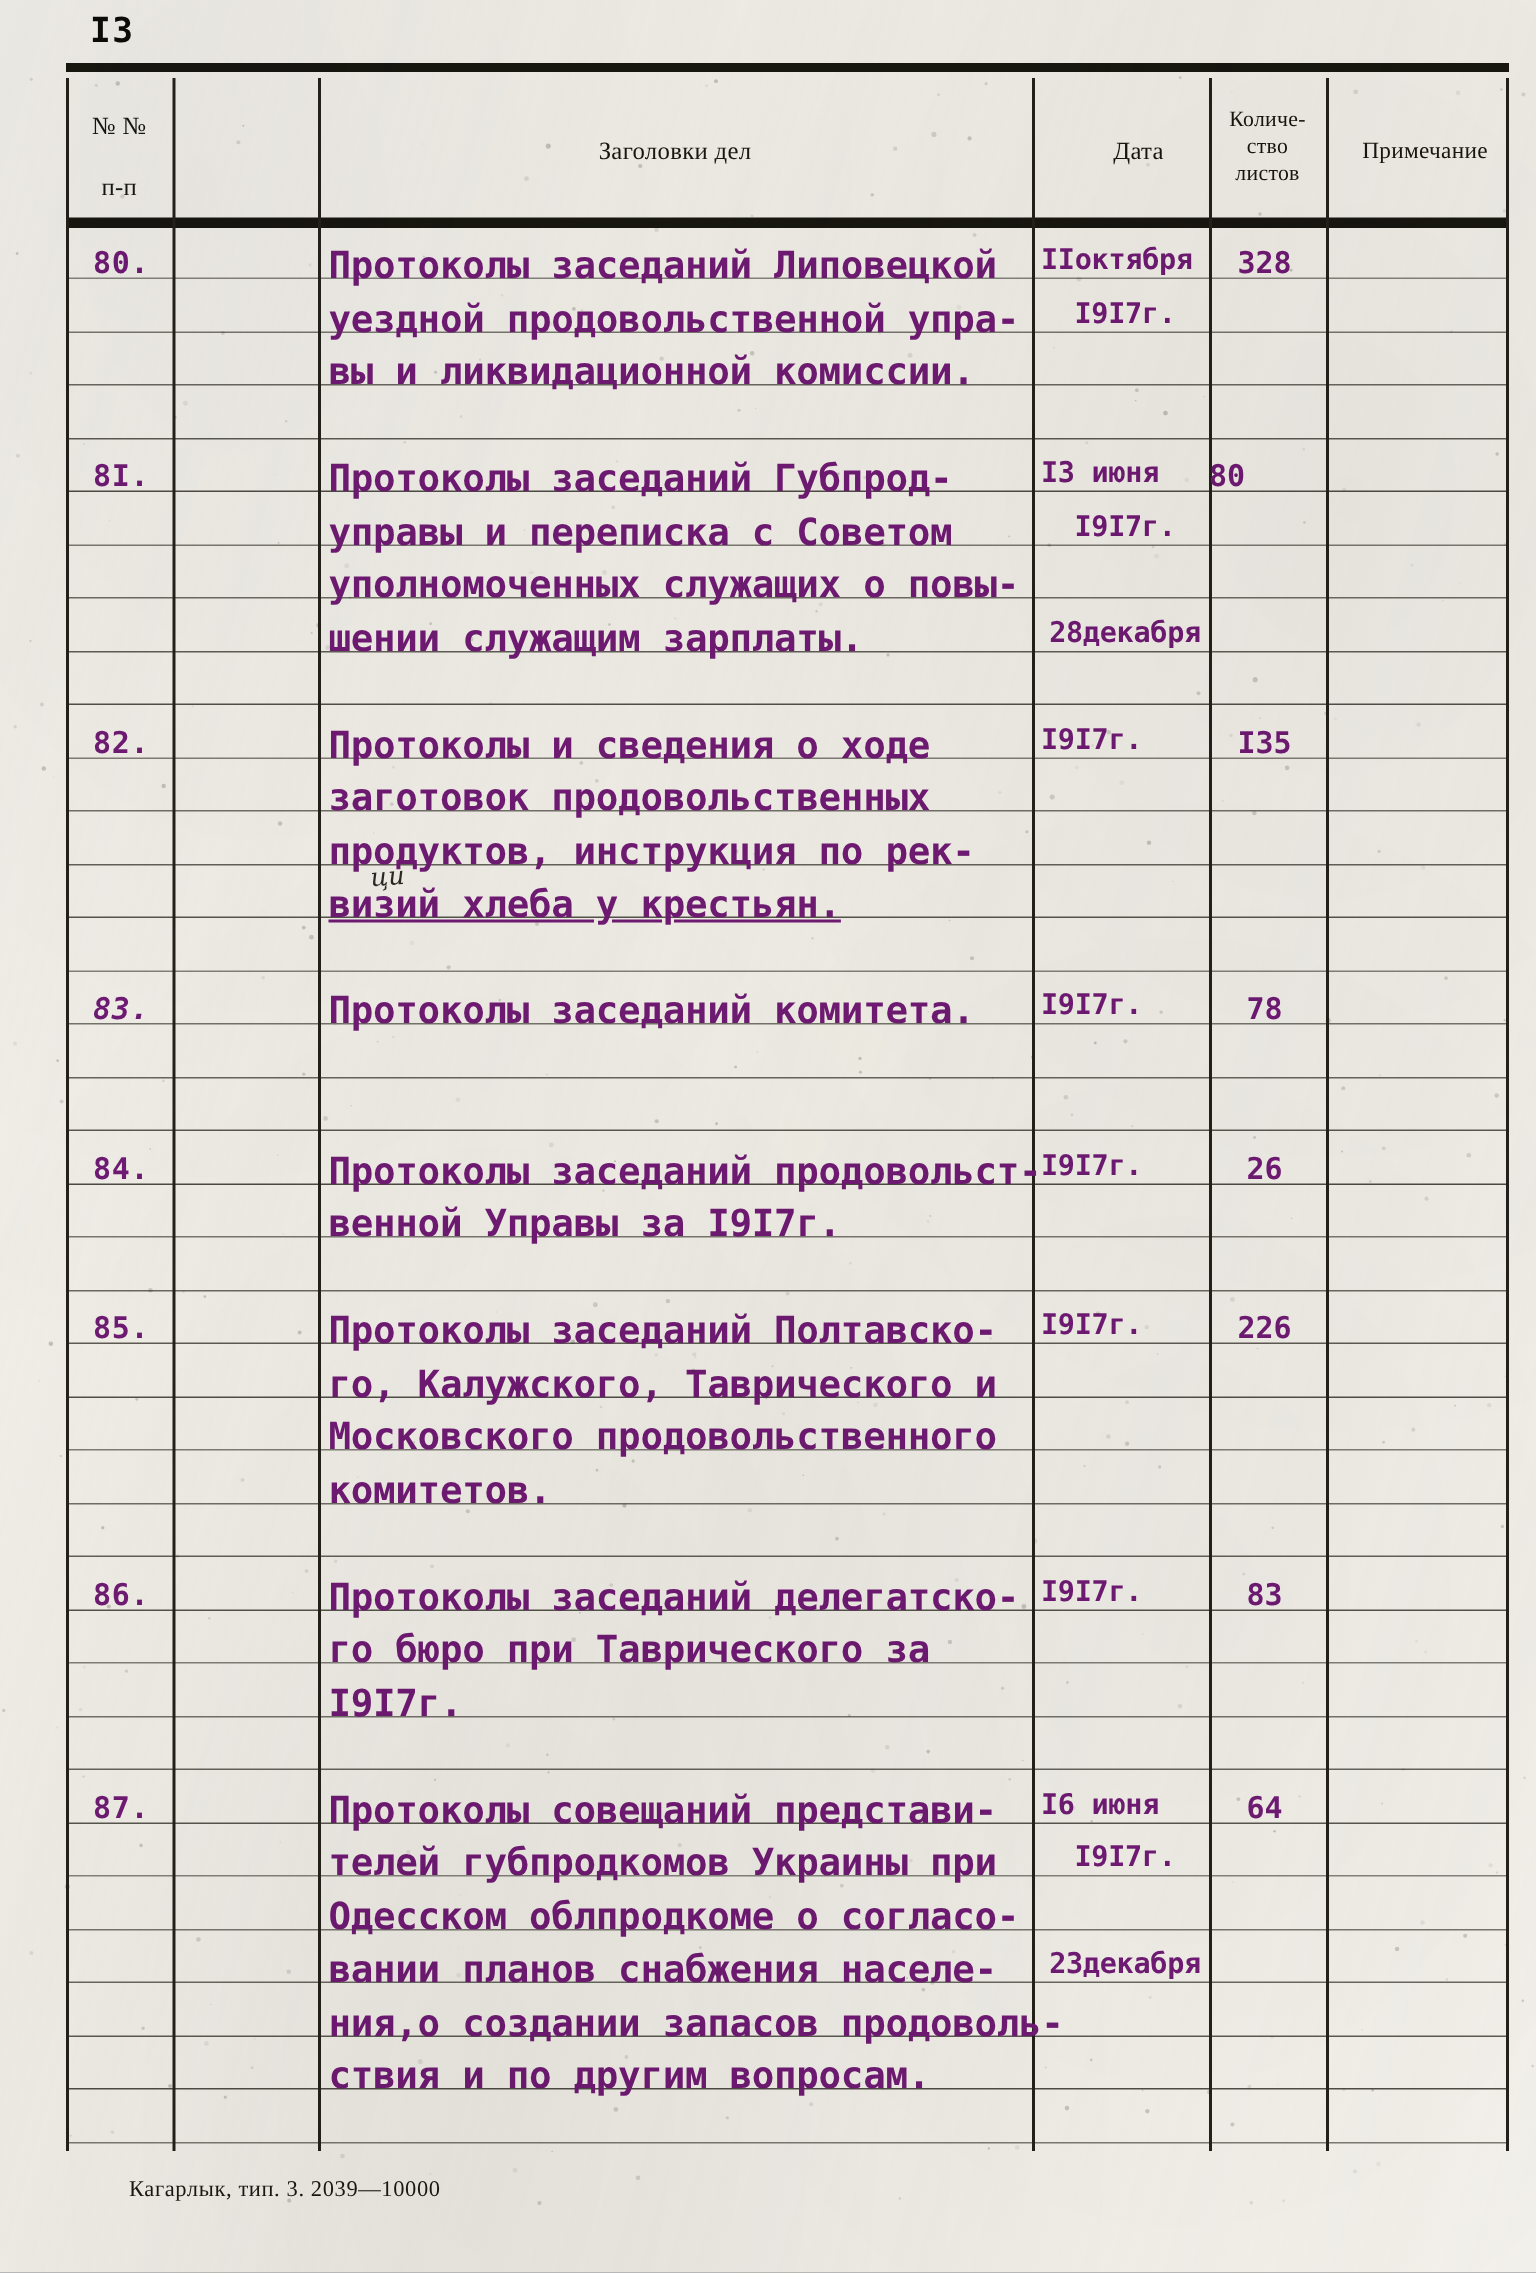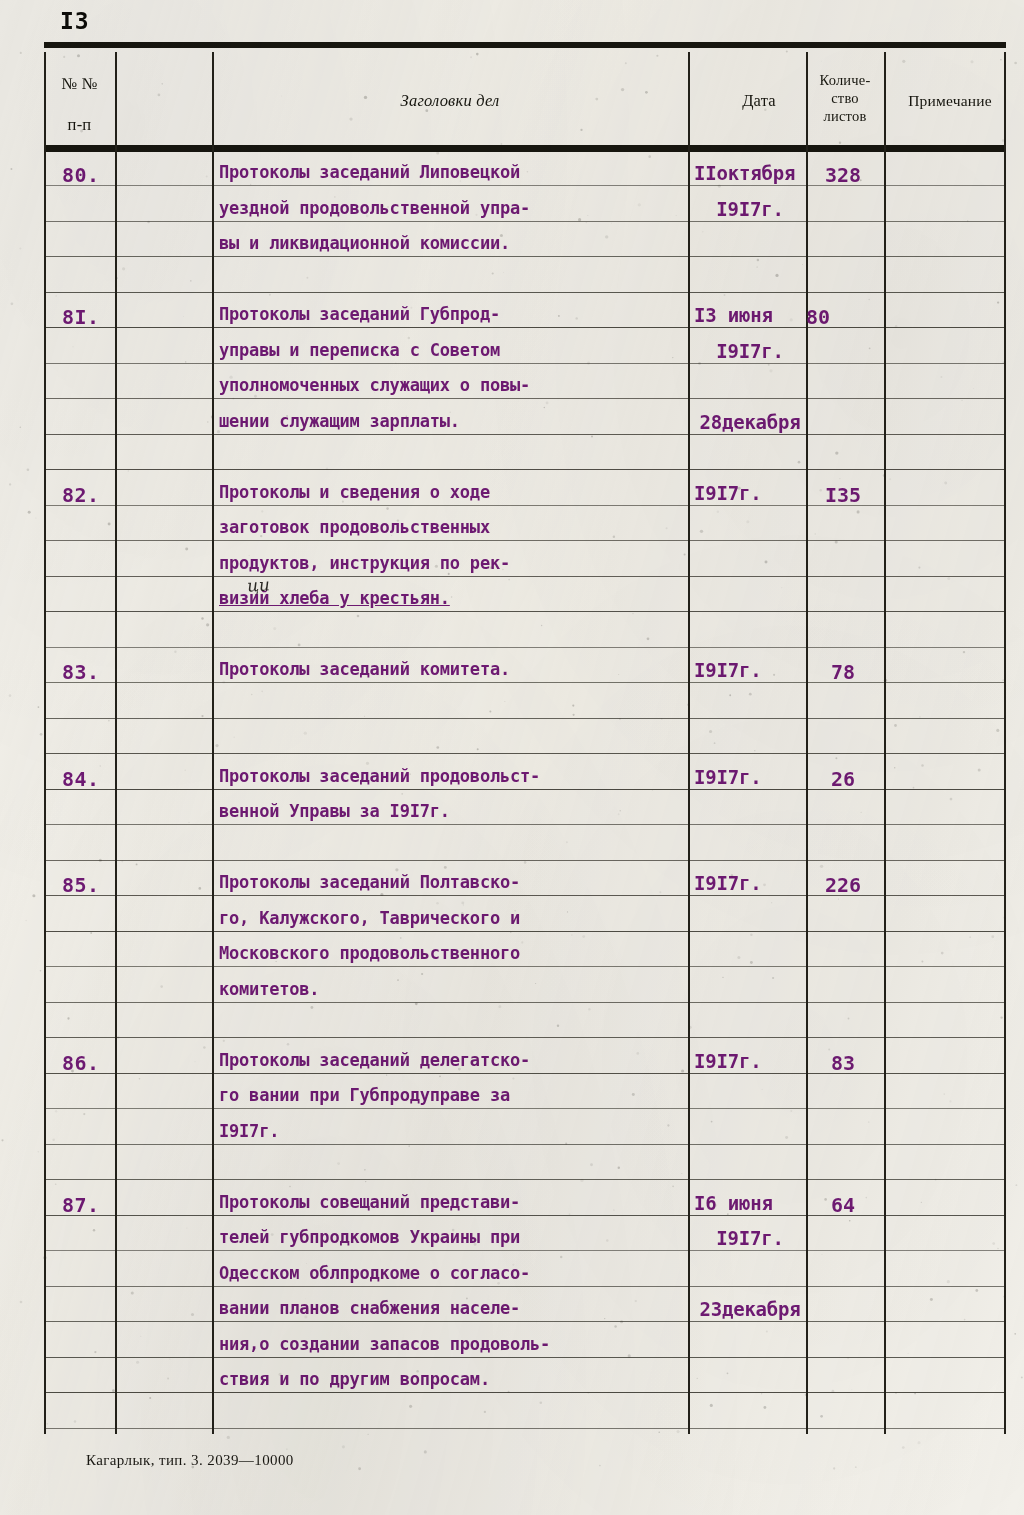--- a/index.html
+++ b/index.html
@@ -97,21 +97,21 @@
     font-family: "DejaVu Sans Mono", "Liberation Mono", monospace;
     font-weight: 700;
     color: #701a75;
     white-space: nowrap;
   }
   .num {
     font-size: 20px;
     letter-spacing: .5px;
   }
   .title-line {
-    font-size: 17px;
+    font-size: 25px;
     letter-spacing: -0.2px;
     line-height: 1;
   }
   .date-line {
     font-size: 19px;
     letter-spacing: -0.2px;
     line-height: 1;
   }
   .count {
     font-size: 20px;
@@ -193,21 +193,21 @@
   <div class="vline" style="left:806px; top:52px; height:1382px;"></div>
   <div class="vline" style="left:884px; top:52px; height:1382px;"></div>
   <div class="vline" style="left:1004px; top:52px; height:1382px;"></div>
 
   <div class="hdr" style="left:44px; top:72px; width:71px;">
     <span>№ №</span>
     <span class="sub">п-п</span>
   </div>
 
 
-  <div class="hdr" style="left:212px; top:89px; width:476px;font-style:italic;">
+  <div class="hdr" style="left:212px; top:89px; width:476px;">
     <span>Заголовки  дел</span>
   </div>
 
   <div class="hdr" style="left:688px; top:89px; width:118px;padding-left:12px;">
     <span>Дата</span>
   </div>
 
   <div class="hdr small" style="left:806px; top:71px; width:78px;">
     <span>Количе-</span><br>
     <span>ство</span><br>
@@ -236,39 +236,39 @@
       <div class="cell date-line" style="left: 694px; top: 412.5px; width: 112px; text-align: center;">28декабря</div>
       <div class="cell count" style="left: 806px; width: 74px; text-align: left; top: 305px;">80</div>
       <div class="cell num" style="left: 62px; top: 482.5px;">82.</div>
       <div class="cell title-line" style="left: 219px; top: 483.5px;">Протоколы и сведения о ходе</div>
       <div class="cell title-line" style="left: 219px; top: 519px;">заготовок продовольственных</div>
       <div class="cell title-line" style="left: 219px; top: 554.5px;">продуктов, инструкция по рек-</div>
       <div class="cell title-line" style="left: 219px; top: 590px; text-decoration: underline;">визий хлеба у крестьян.</div>
       <div class="cell date-line" style="left: 694px; top: 483.5px; width: 112px; text-align: left;">I9I7г.</div>
       <div class="cell count" style="left: 806px; width: 74px; text-align: center; top: 482.5px;">I35</div>
       <div class="handwrite" style="left: 247px; top: 575px;">ци</div>
-      <div class="cell num" style="left: 62px; top: 660px;">83.</div>
+      <div class="cell num" style="left: 62px; top: 660px; font-style: italic;">83.</div>
       <div class="cell title-line" style="left: 219px; top: 661px;">Протоколы заседаний комитета.</div>
       <div class="cell date-line" style="left: 694px; top: 661px; width: 112px; text-align: left;">I9I7г.</div>
       <div class="cell count" style="left: 806px; width: 74px; text-align: center; top: 660px;">78</div>
       <div class="cell num" style="left: 62px; top: 766.5px;">84.</div>
       <div class="cell title-line" style="left: 219px; top: 767.5px;">Протоколы заседаний продовольст-</div>
       <div class="cell title-line" style="left: 219px; top: 803px;">венной Управы за I9I7г.</div>
       <div class="cell date-line" style="left: 694px; top: 767.5px; width: 112px; text-align: left;">I9I7г.</div>
       <div class="cell count" style="left: 806px; width: 74px; text-align: center; top: 766.5px;">26</div>
       <div class="cell num" style="left: 62px; top: 873px;">85.</div>
       <div class="cell title-line" style="left: 219px; top: 874px;">Протоколы заседаний Полтавско-</div>
       <div class="cell title-line" style="left: 219px; top: 909.5px;">го, Калужского, Таврического и</div>
       <div class="cell title-line" style="left: 219px; top: 945px;">Московского продовольственного</div>
       <div class="cell title-line" style="left: 219px; top: 980.5px;">комитетов.</div>
       <div class="cell date-line" style="left: 694px; top: 874px; width: 112px; text-align: left;">I9I7г.</div>
       <div class="cell count" style="left: 806px; width: 74px; text-align: center; top: 873px;">226</div>
       <div class="cell num" style="left: 62px; top: 1050.5px;">86.</div>
       <div class="cell title-line" style="left: 219px; top: 1051.5px;">Протоколы заседаний делегатско-</div>
-      <div class="cell title-line" style="left: 219px; top: 1087px;">го вании при Губпродуправе за</div>
+      <div class="cell title-line" style="left: 219px; top: 1087px;">го бюро при Таврического за</div>
       <div class="cell title-line" style="left: 219px; top: 1122.5px;">I9I7г.</div>
       <div class="cell date-line" style="left: 694px; top: 1051.5px; width: 112px; text-align: left;">I9I7г.</div>
       <div class="cell count" style="left: 806px; width: 74px; text-align: center; top: 1050.5px;">83</div>
       <div class="cell num" style="left: 62px; top: 1192.5px;">87.</div>
       <div class="cell title-line" style="left: 219px; top: 1193.5px;">Протоколы совещаний представи-</div>
       <div class="cell title-line" style="left: 219px; top: 1229px;">телей губпродкомов Украины при</div>
       <div class="cell title-line" style="left: 219px; top: 1264.5px;">Одесском облпродкоме о согласо-</div>
       <div class="cell title-line" style="left: 219px; top: 1300px;">вании планов снабжения населе-</div>
       <div class="cell title-line" style="left: 219px; top: 1335.5px;">ния,о создании запасов продоволь-</div>
       <div class="cell title-line" style="left: 219px; top: 1371px;">ствия и по другим вопросам.</div>

